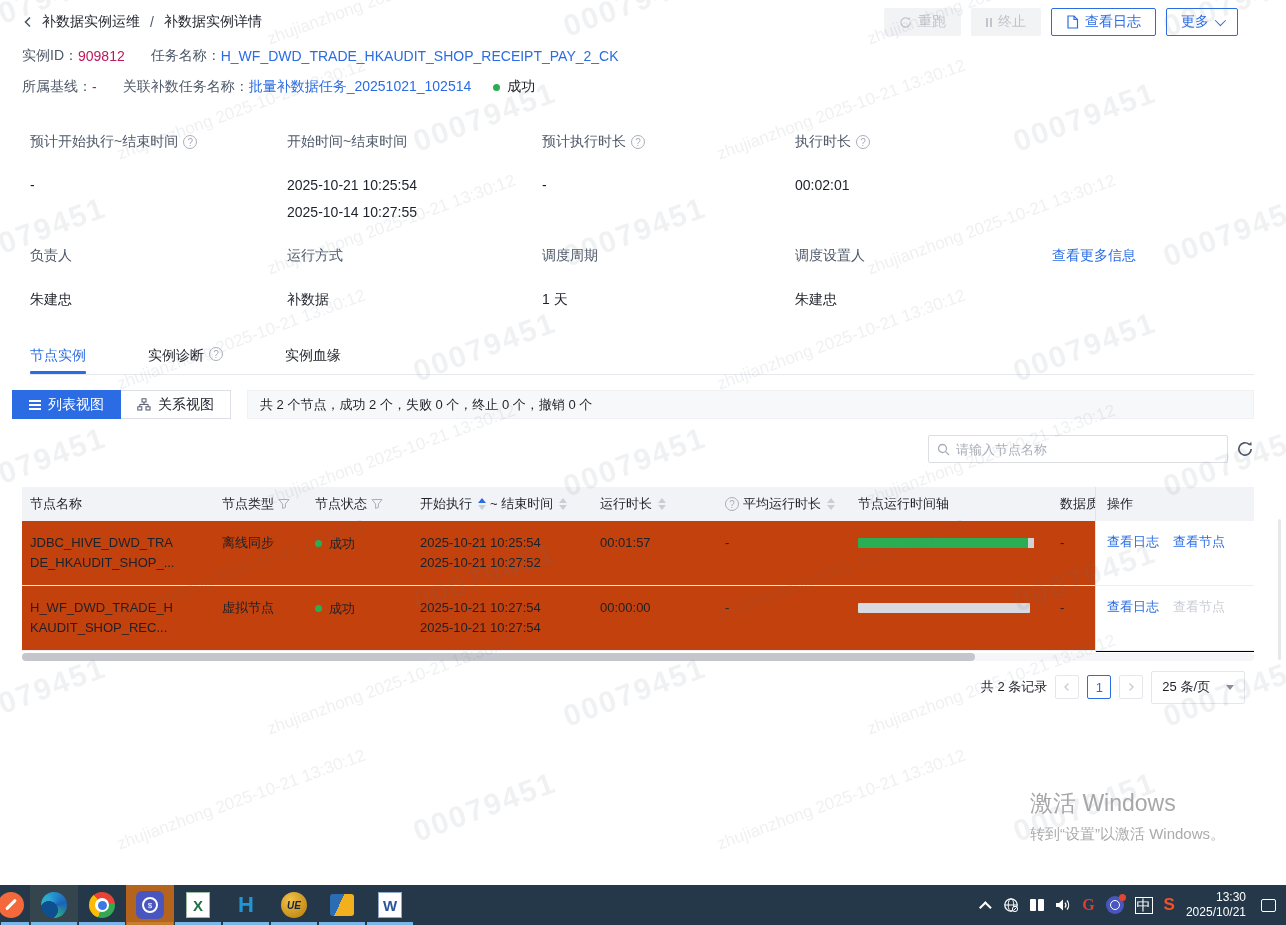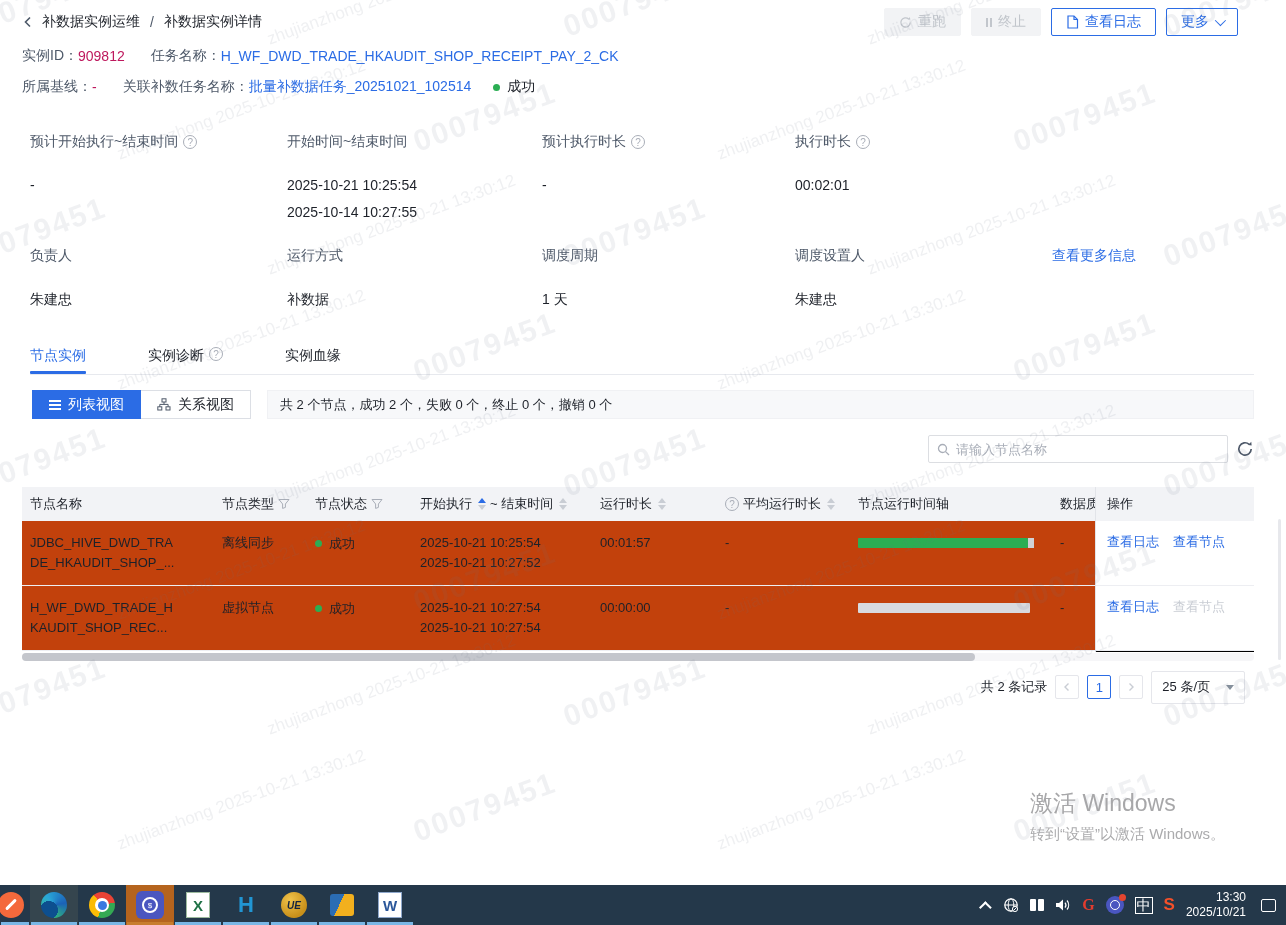--- a/index.html
+++ b/index.html
@@ -44,21 +44,21 @@
   .dcell .dvalue { margin-top:21px; color:#1d2129; line-height:27px; white-space:pre-line; }
   .help { width:14px; height:14px; border:1px solid #a9aeb8; border-radius:50%; color:#a9aeb8; font-size:10px; display:inline-flex; align-items:center; justify-content:center; flex:none; }
 
   
   .tabs { position:absolute; left:30px; right:32px; top:343px; height:32px; border-bottom:1px solid #e7e9ee; display:flex; }
   .tab { margin-right:62px; font-size:14px; color:#1d2129; position:relative; display:flex; align-items:flex-start; gap:5px; padding-top:4px; cursor:pointer; }
   .tab.active { color:#2b6ce5; }
   .tab.active::after { content:""; position:absolute; left:0; right:0; bottom:0; height:3px; background:#2b6ce5; border-radius:1px; }
 
   
-  .toolbar { position:absolute; left:32px; right:32px; top:390px; height:29px; display:flex; }
+  .toolbar { position:absolute; left:12px; right:32px; top:390px; height:29px; display:flex; }
   .vt-btn { height:29px; display:inline-flex; align-items:center; gap:7px; font-size:14px; padding:0 16px; cursor:pointer; border:1px solid #dcdfe5; background:#fff; color:#1d2129; }
   .vt-btn.active { background:#2b6ce5; border-color:#2b6ce5; color:#fff; }
   .vt-btn + .vt-btn { border-left:none; }
   .list-ic { width:12px; height:10px; display:inline-block; background:linear-gradient(#fff 0 2px,transparent 2px 4px,#fff 4px 6px,transparent 6px 8px,#fff 8px 10px); }
   .summary { flex:1; margin-left:16px; background:#f7f8fa; border:1px solid #f0f1f4; font-size:13px; color:#1d2129; display:flex; align-items:center; padding-left:12px; }
 
   
   .search-box { position:absolute; top:435px; right:58px; width:300px; height:28px; border:1px solid #dcdee2; border-radius:2px; display:flex; align-items:center; padding:0 8px; gap:6px; background:#fff; }
   .search-box input { border:none; outline:none; flex:1; font-size:13px; color:#1d2129; font-family:inherit; background:transparent; }
   .search-box input::placeholder { color:#a9aeb8; }

